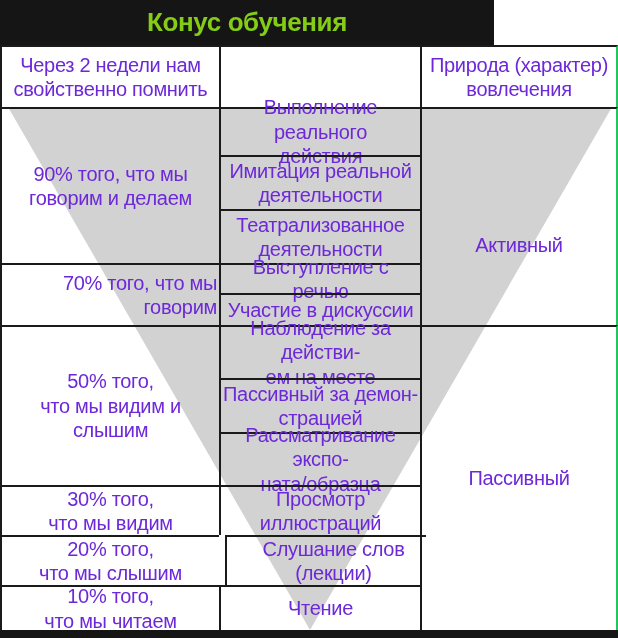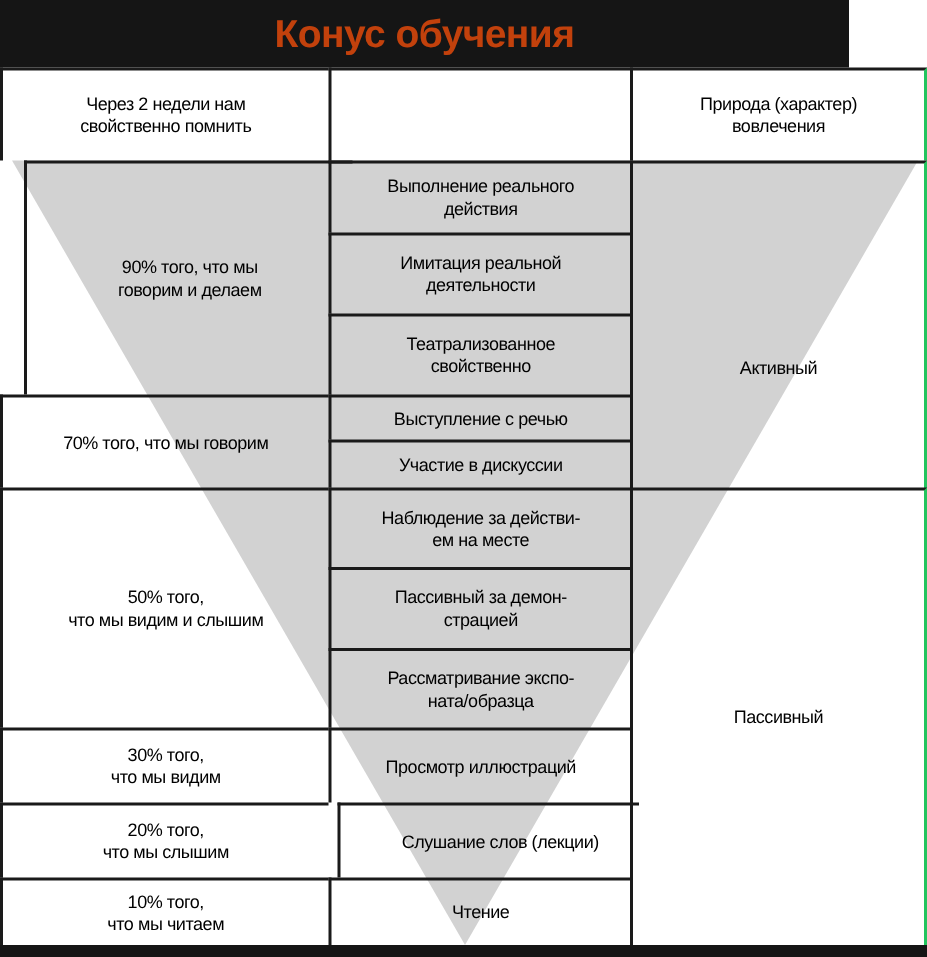--- a/index.html
+++ b/index.html
@@ -12,44 +12,44 @@
     overflow: hidden;
   }
   .cone-svg {
     position: absolute;
     left: 0; top: 0;
     z-index: 0;
   }
   .titlebar {
     position: absolute;
     left: 0; top: 0;
-    width: 566px; height: 45px;
+    width: 494px; height: 45px;
     background: #151515;
-    color: #c2410c;
+    color: #84cc16;
     display: flex; align-items: center; justify-content: center;
     font-size: 26px; font-weight: bold; letter-spacing: -0.4px;
     z-index: 2;
   }
   .bottombar {
     position: absolute;
     left: 0; top: 630px;
     width: 618px; height: 8px;
     background: #151515;
     z-index: 2;
   }
   .cell {
     position: absolute;
     box-sizing: border-box;
     display: flex; align-items: center; justify-content: center;
     text-align: center;
     white-space: pre-line;
     border-top: 2px solid #1a1a1a;
     border-left: 2px solid #1a1a1a;
-    font-size: 12px; line-height: 1.22; letter-spacing: -0.3px;
-    color: #000000;
+    font-size: 20px; line-height: 1.22; letter-spacing: -0.3px;
+    color: #6d28d9;
     padding: 2px;
     z-index: 1;
     background: transparent;
   }
   .cell.rb { border-right: 2px solid #22c55e; }
 </style>
 </head>
 <body>
 
 <div class="canvas">
@@ -59,28 +59,28 @@
   </svg>
 
   <div class="titlebar">Конус обучения</div>
 
   <div class="cell" style="left:0; top:45px; width:219px; height:62px;">Через 2 недели нам
 свойственно помнить</div>
   <div class="cell" style="left:219px; top:45px; width:201px; height:62px;"></div>
   <div class="cell rb" style="left:420px; top:45px; width:198px; height:62px;">Природа (характер)
 вовлечения</div>
 
-  <div class="cell" style="left:16px; top:107px; width:219px; height:156px;">90% того, что мы
+  <div class="cell" style="left:0; top:107px; width:219px; height:156px;">90% того, что мы
 говорим и делаем</div>
   <div class="cell" style="left:219px; top:107px; width:201px; height:48px;">Выполнение реального
 действия</div>
   <div class="cell" style="left:219px; top:155px; width:201px; height:54px;">Имитация реальной
 деятельности</div>
   <div class="cell" style="left:219px; top:209px; width:201px; height:54px;">Театрализованное
-свойственно</div>
+деятельности</div>
   <div class="cell rb" style="left:420px; top:107px; width:198px; height:274px;">Активный</div>
 
   <div class="cell" style="left:0; top:263px; width:219px; height:62px;text-align:right;">70% того, что мы говорим</div>
   <div class="cell" style="left:219px; top:263px; width:201px; height:30px;">Выступление с речью</div>
   <div class="cell" style="left:219px; top:293px; width:201px; height:32px;">Участие в дискуссии</div>
 
   <div class="cell" style="left:0; top:325px; width:219px; height:160px;">50% того,
 что мы видим и слышим</div>
   <div class="cell" style="left:219px; top:325px; width:201px; height:53px;">Наблюдение за действи-
 ем на месте</div>

